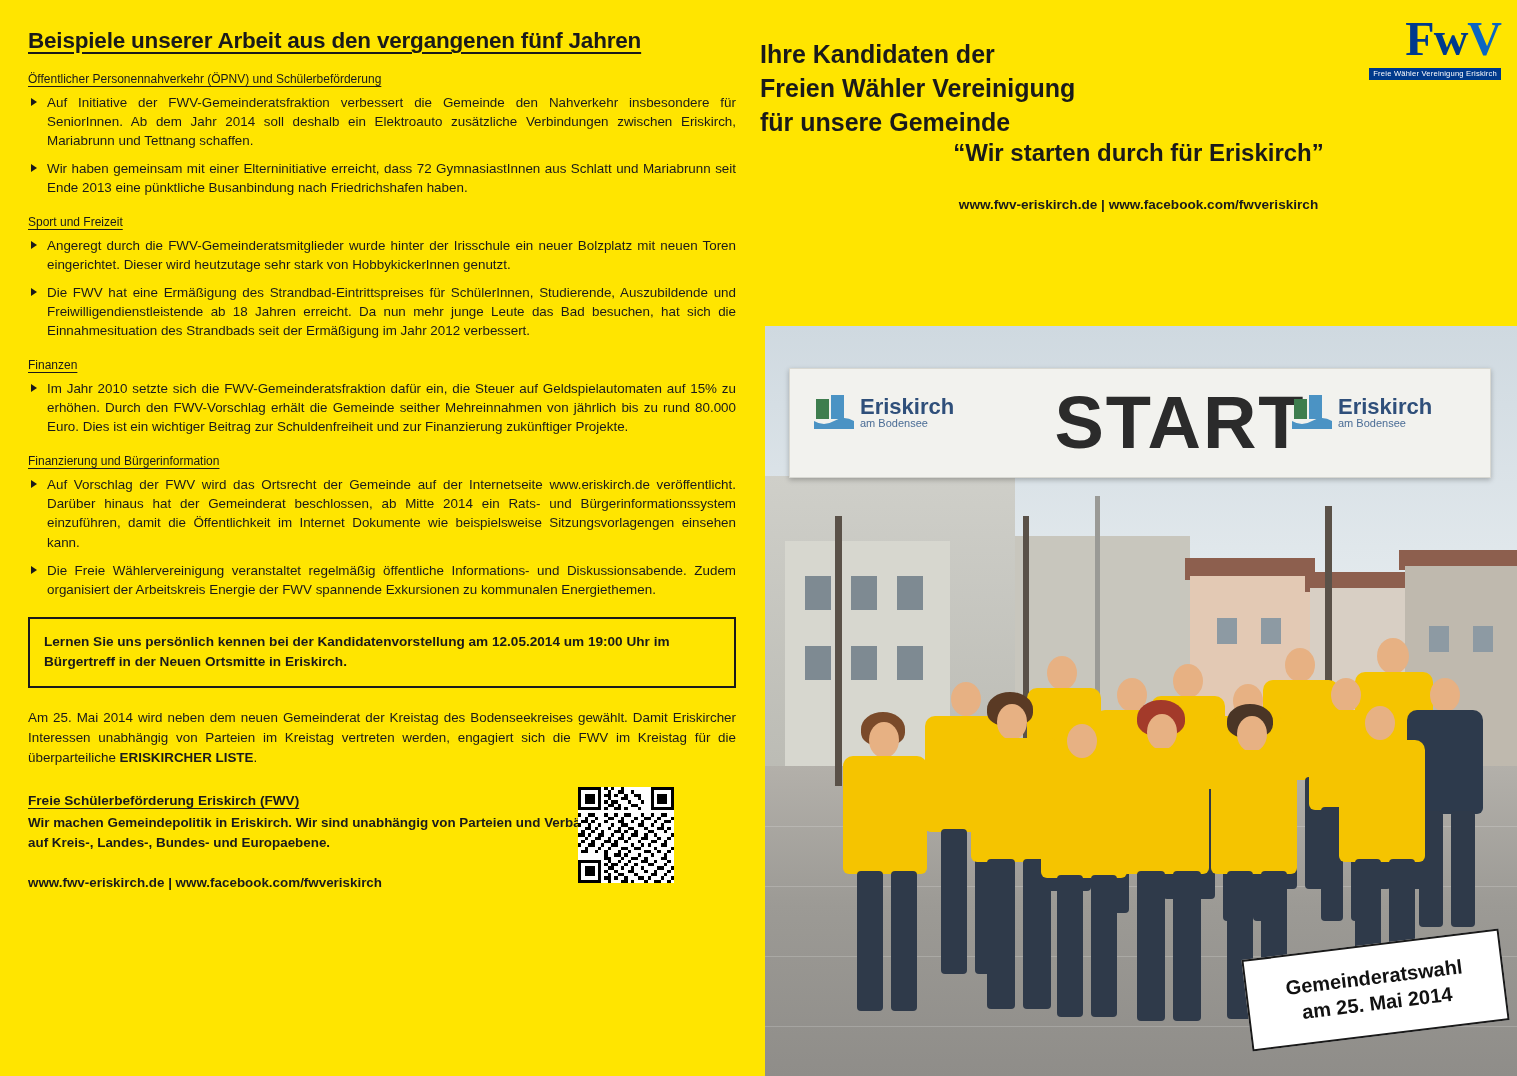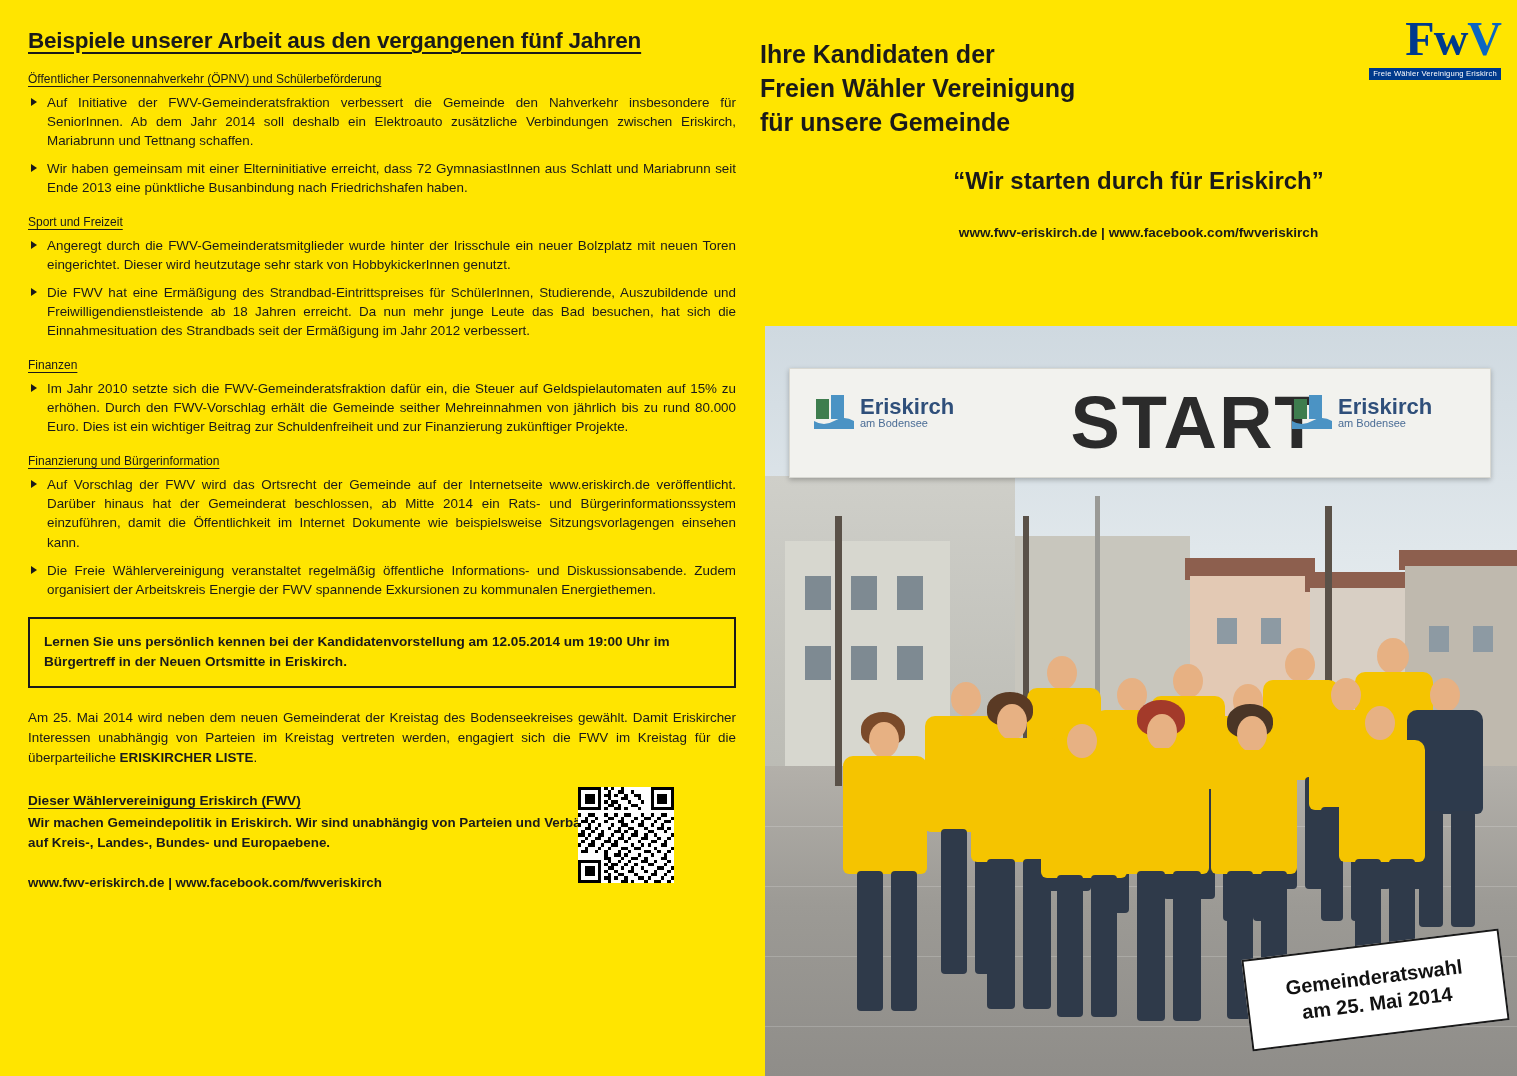--- a/index.html
+++ b/index.html
@@ -88,21 +88,21 @@
   .logo .tag{
     background:#003a8c;color:#fff;font-size:7.6px;
     padding:1.5px 4px;display:inline-block;margin-top:2px;
     letter-spacing:0.2px;
   }
   .head-title{
     text-align:left;padding-top:38px;
     font-size:25px;font-weight:bold;line-height:1.35;
   }
   .head-slogan{
-    text-align:center;margin-top:28px;
+    text-align:center;
     font-size:24px;font-weight:bold;
   }
   .head-web{
     text-align:center;margin-top:30px;
     font-size:13.6px;font-weight:bold;
   }
 
   
   .photo{
     position:absolute;left:5px;top:326px;width:752px;height:750px;
@@ -127,21 +127,21 @@
   .ground{position:absolute;left:0;top:440px;width:100%;height:310px;
     background:linear-gradient(#b3b0aa,#9c9a95 45%,#8f8d89);}
   .pave-line{position:absolute;background:rgba(255,255,255,0.18);height:1px;width:100%;}
   .tree{position:absolute;width:4px;background:#5a5148;}
   .banner{
     position:absolute;left:24px;top:42px;width:700px;height:108px;
     background:#f2f2ee;border:1px solid #d8d8d2;
     box-shadow:0 2px 5px rgba(0,0,0,.25);
   }
   .banner .start{
-    position:absolute;left:256px;top:8px;width:300px;text-align:center;
+    position:absolute;left:240px;top:8px;width:300px;text-align:center;
     font-family:"Liberation Sans", sans-serif;
     font-size:74px;font-weight:bold;color:#2b2b2b;letter-spacing:2px;
     line-height:92px;
   }
   .banner .er{
     position:absolute;top:26px;font-size:22px;font-weight:bold;color:#2f4f7a;
     line-height:1.05;
   }
   .banner .er small{display:block;font-size:11px;font-weight:normal;color:#4a6c95;}
   .banner .erlogo{
@@ -202,21 +202,21 @@
         <li>Auf Vorschlag der FWV wird das Ortsrecht der Gemeinde auf der Internetseite www.eriskirch.de veröffentlicht. Darüber hinaus hat der Gemeinderat beschlossen, ab Mitte 2014 ein Rats- und Bürgerinformationssystem einzuführen, damit die Öffentlichkeit im Internet Dokumente wie beispielsweise Sitzungsvorlagengen einsehen kann.</li>
         <li>Die Freie Wählervereinigung veranstaltet regelmäßig öffentliche Informations- und Diskussionsabende. Zudem organisiert der Arbeitskreis Energie der FWV spannende Exkursionen zu kommunalen Energiethemen.</li>
       </ul>
     </div>
 
     <div class="callout">Lernen Sie uns persönlich kennen bei der Kandidatenvorstellung am 12.05.2014 um 19:00 Uhr im Bürgertreff in der Neuen Ortsmitte in Eriskirch.</div>
 
     <div class="para"><span>Am 25. Mai 2014 wird neben dem neuen Gemeinderat der Kreistag des Bodenseekreises gewählt. Damit Eriskircher Interessen unabhängig von Parteien im Kreistag vertreten werden, engagiert sich die FWV im Kreistag für die überparteiliche </span><b>ERISKIRCHER LISTE</b><span>.</span></div>
 
     <div class="footblock">
-      <div class="foot-head">Dieser Wählervereinigung Eriskirch (FWV)</div>
+      <div class="foot-head">Freie Schülerbeförderung Eriskirch (FWV)</div>
       <div class="foot-body">Wir machen Gemeindepolitik in Eriskirch. Wir sind unabhängig von Parteien und Verbänden auf Kreis-, Landes-, Bundes- und Europaebene.</div>
       <div class="foot-web">www.fwv-eriskirch.de | www.facebook.com/fwveriskirch</div>
 
       <div class="qr">
         <svg width="96" height="96" viewBox="0 0 29 29" shape-rendering="crispEdges">
           <rect width="29" height="29" fill="#ffffff"></rect>
           <g fill="#000000">
             <rect x="0" y="0" width="7" height="1"></rect>
               <rect x="0" y="6" width="7" height="1"></rect>
             <rect x="0" y="0" width="1" height="7"></rect>

